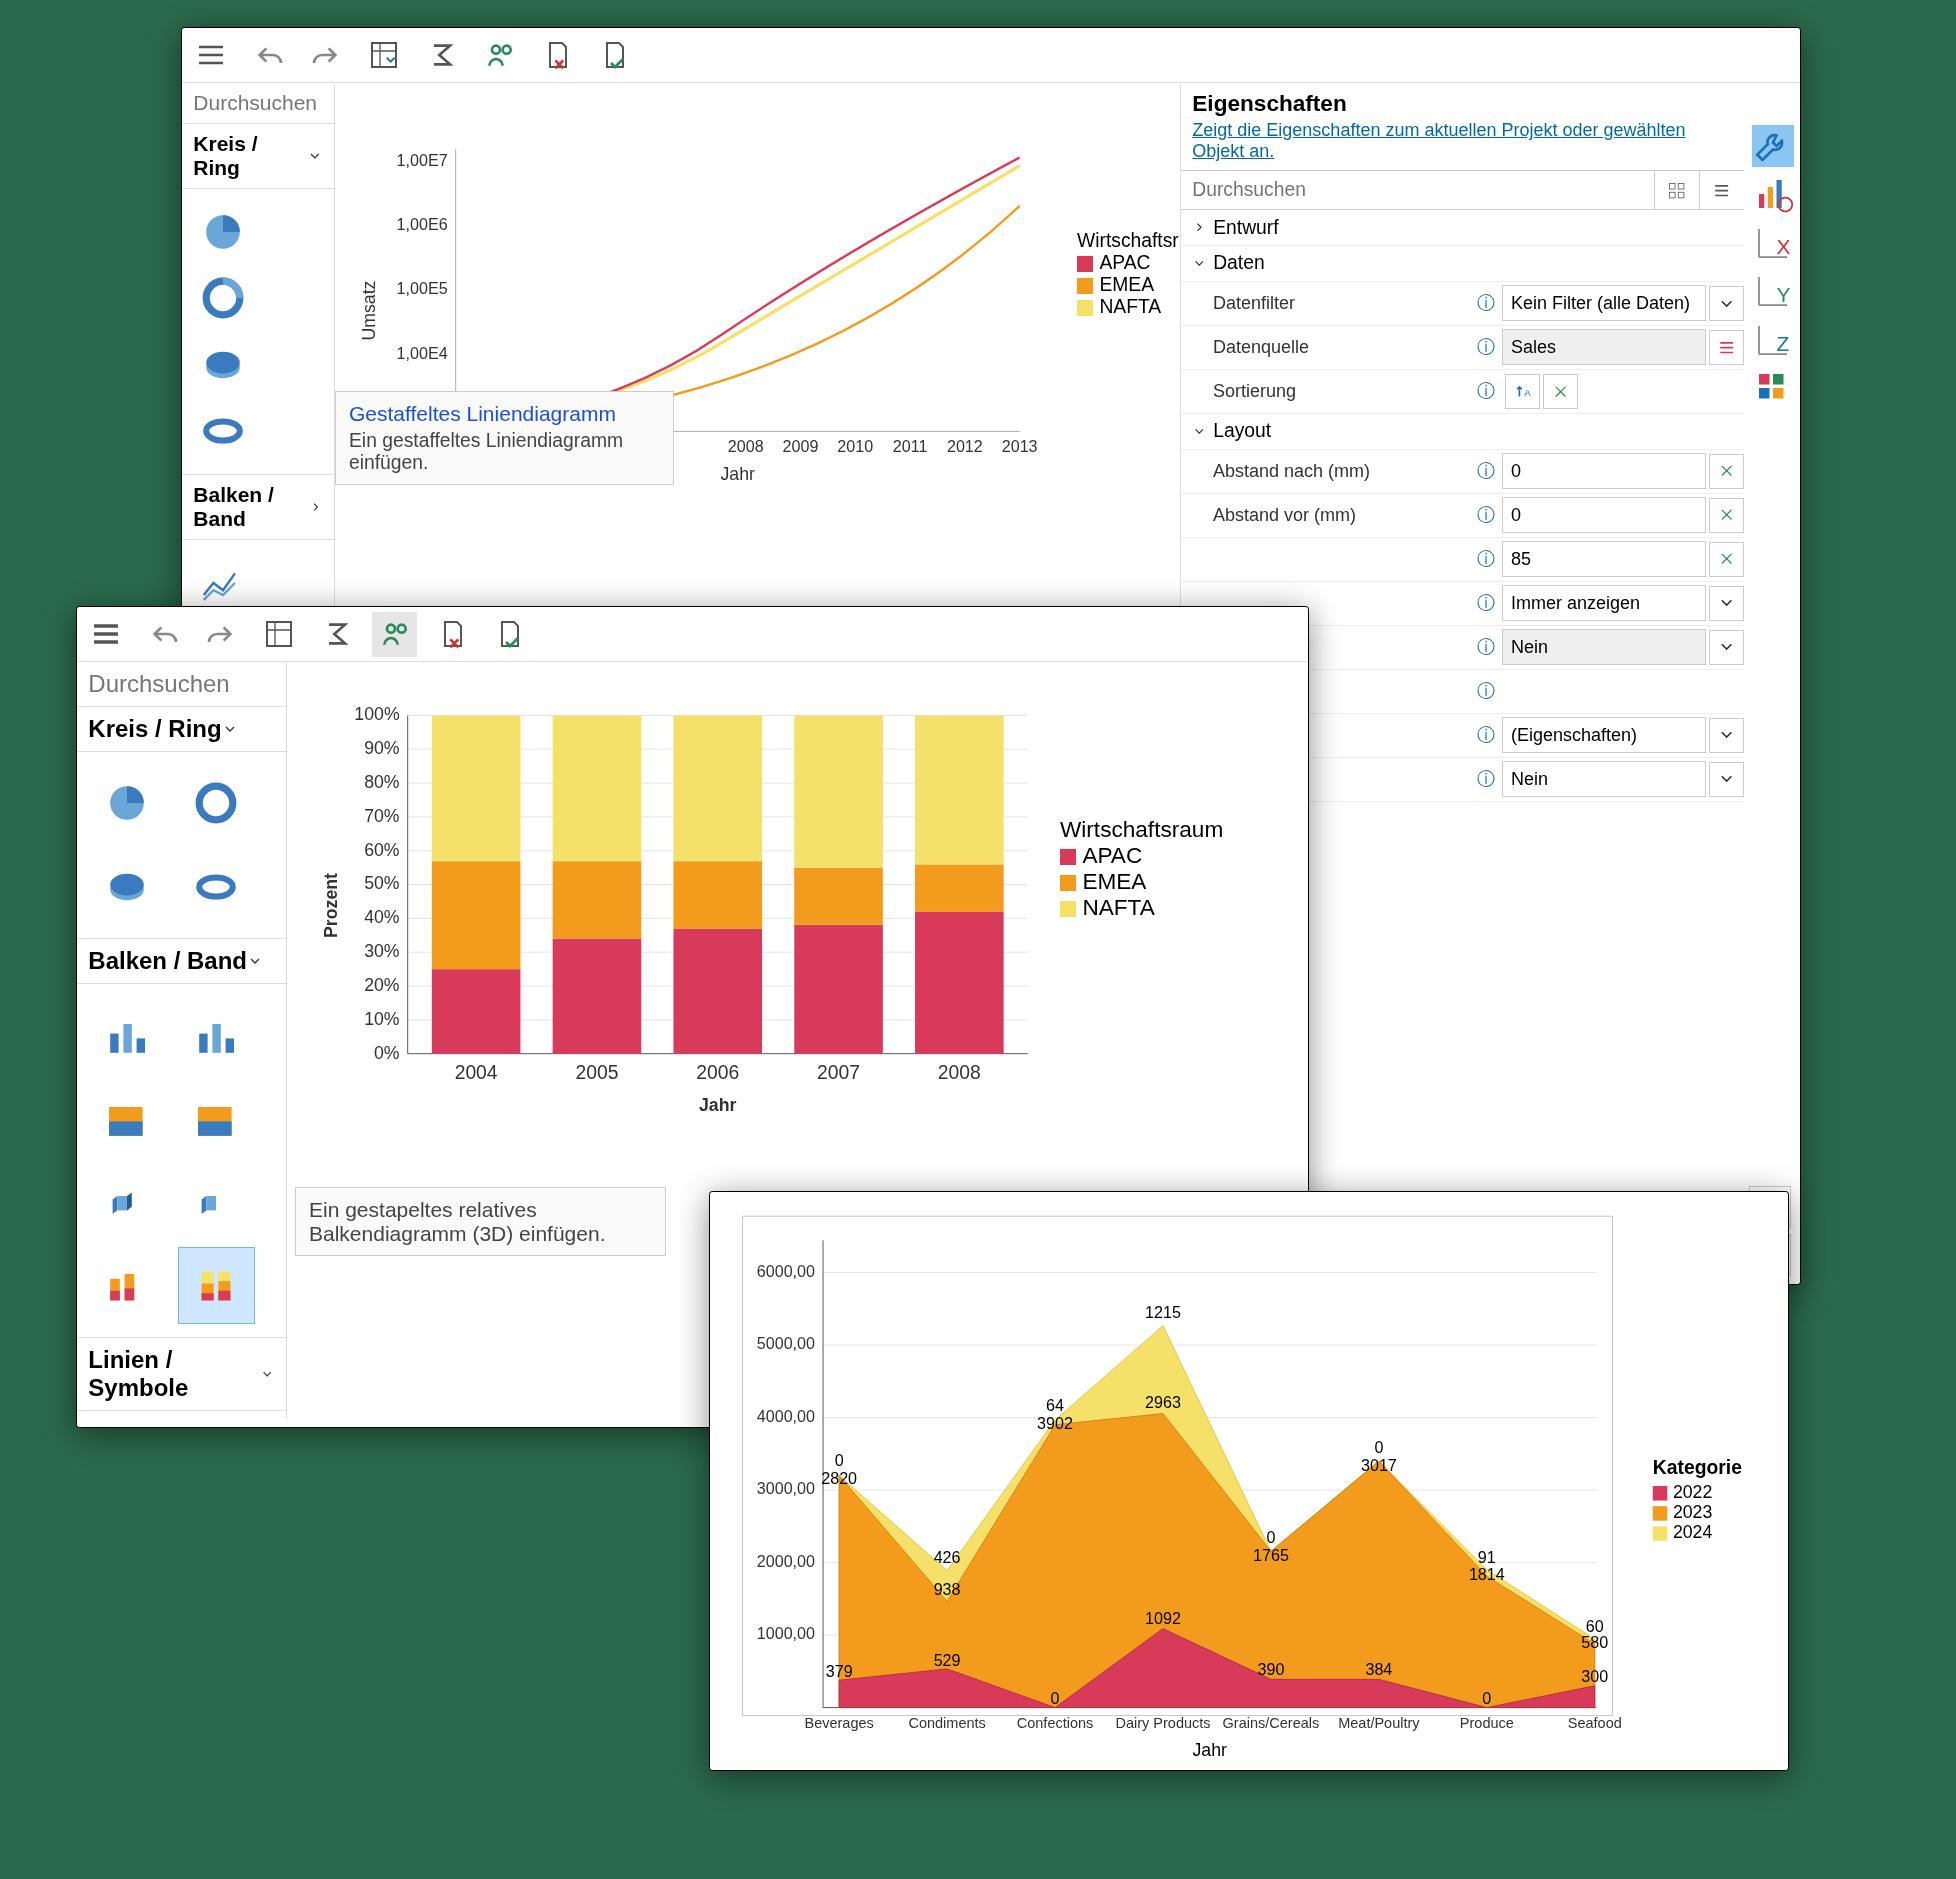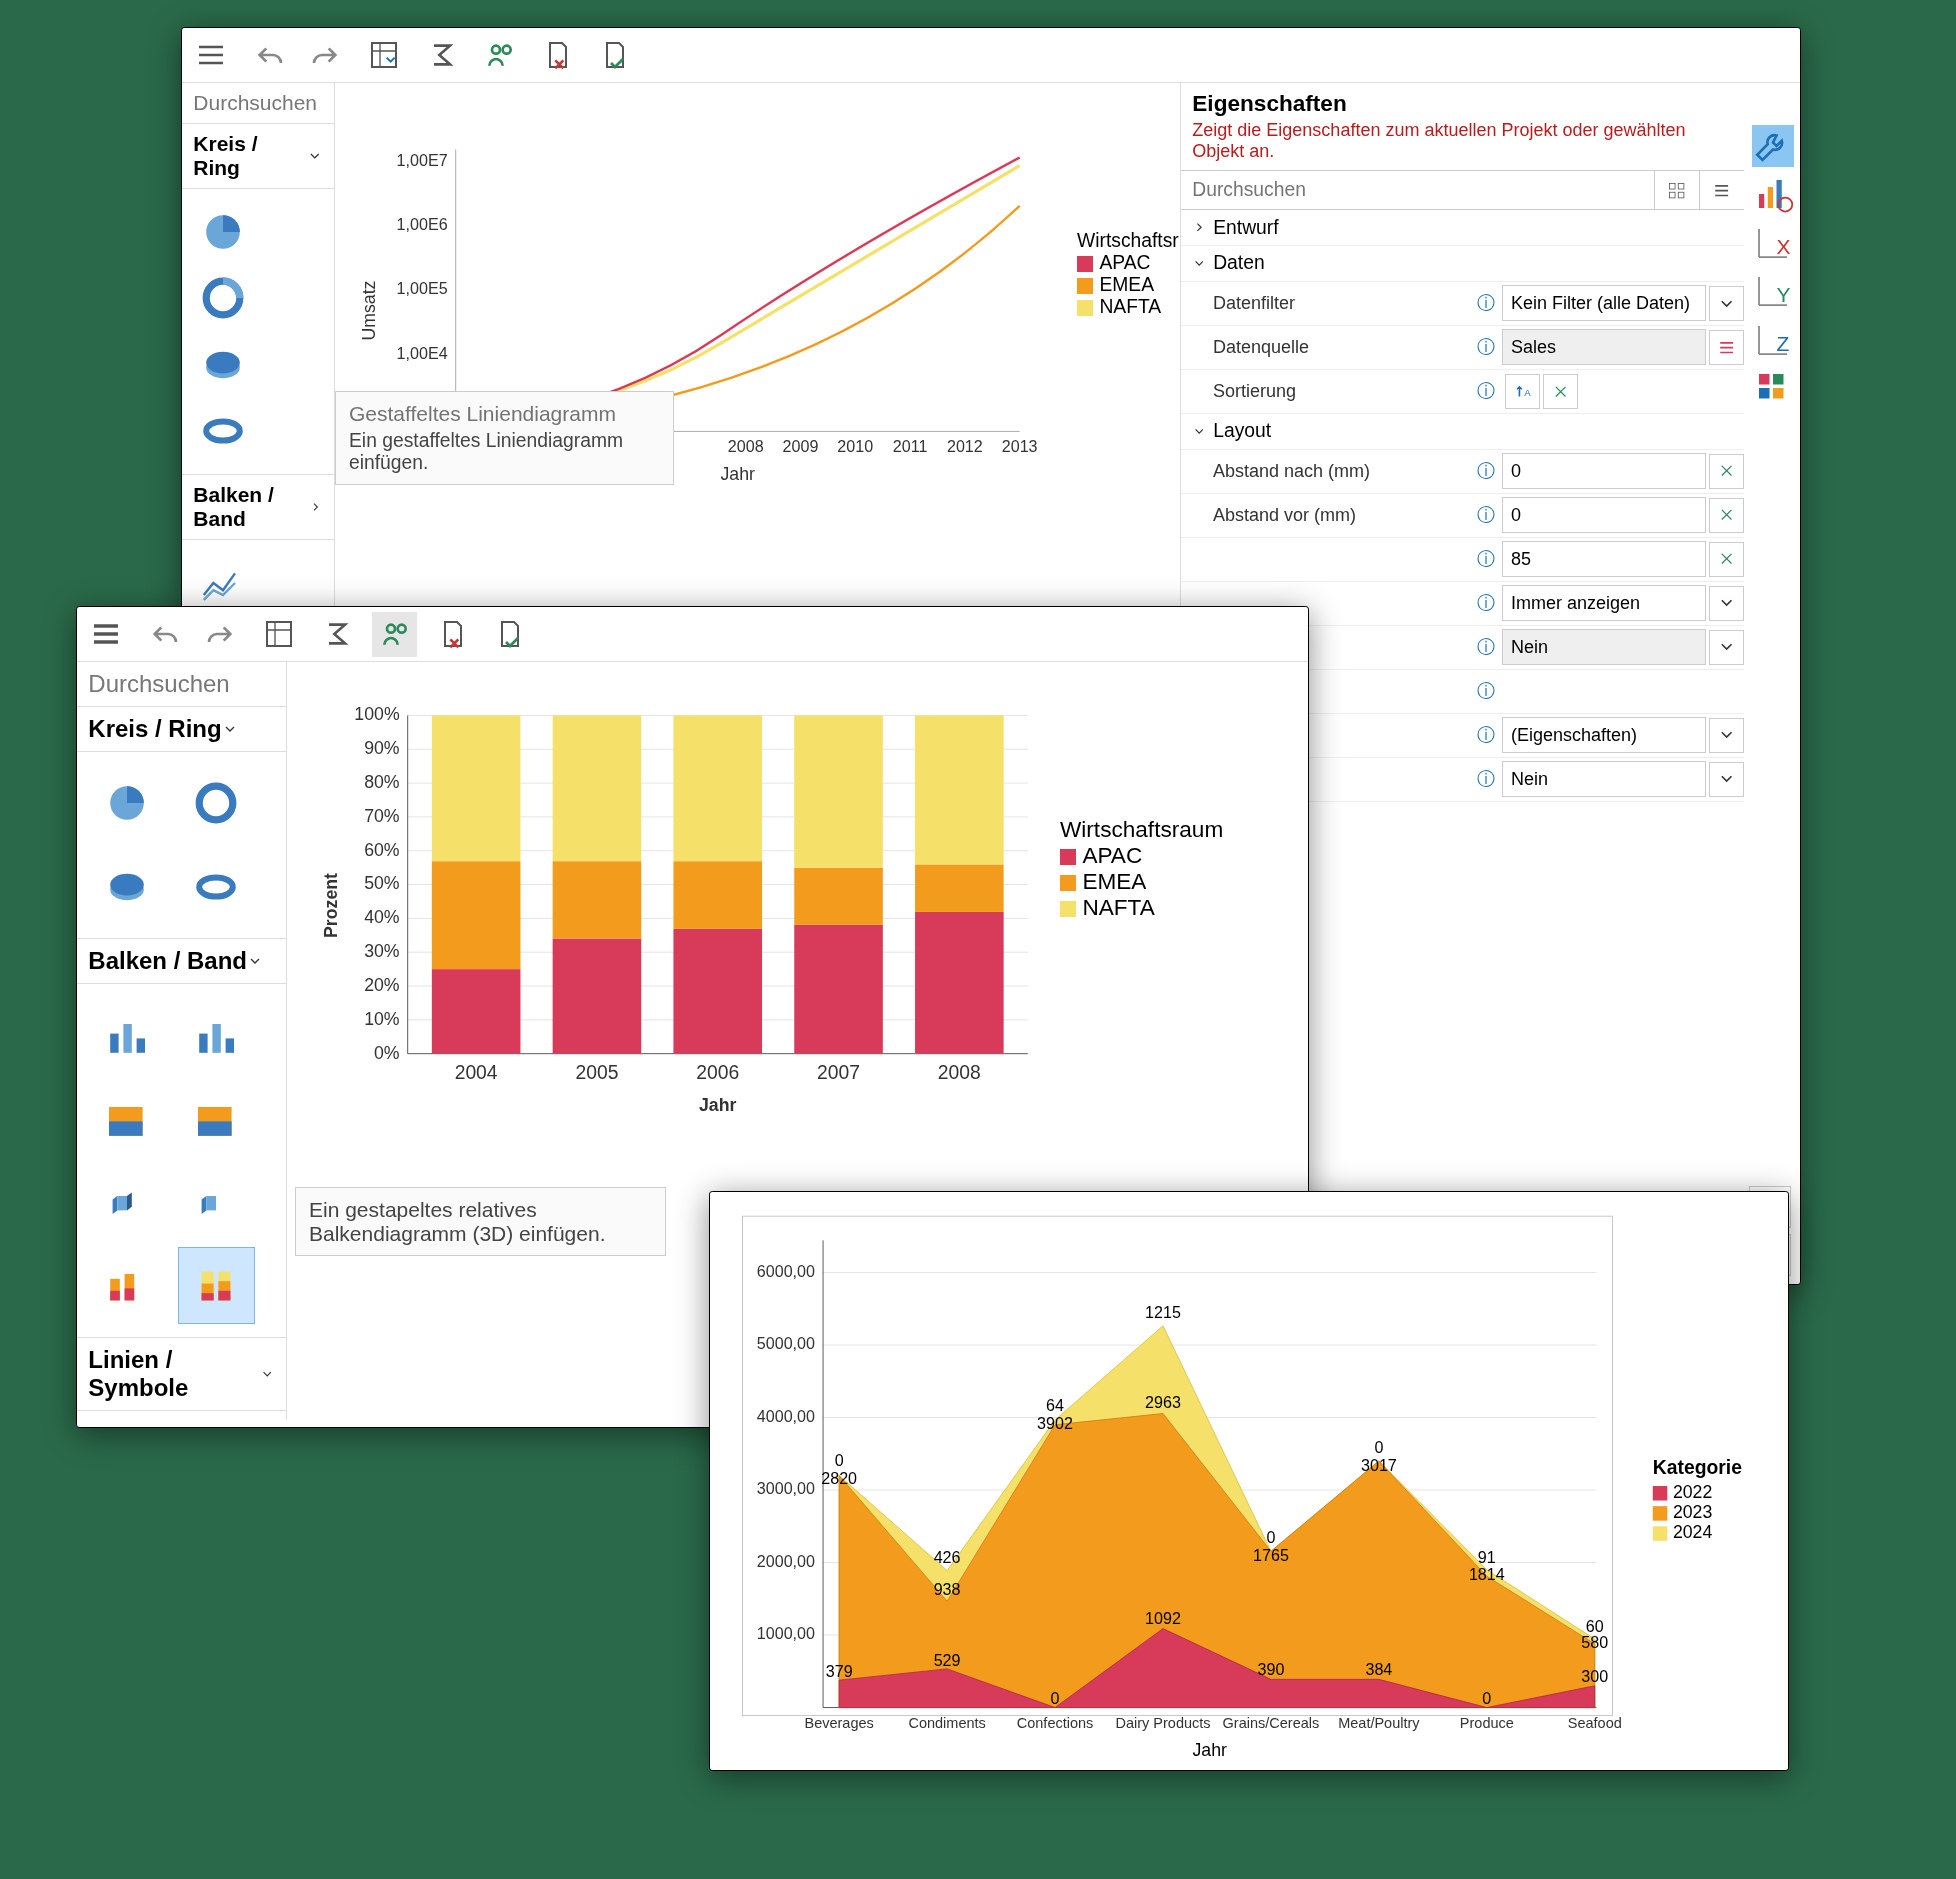--- a/index.html
+++ b/index.html
@@ -20,25 +20,25 @@
              justify-content:flex-start; align-items:center; border-top:0.8px solid #ddd;
              border-bottom:0.8px solid #ddd; cursor:pointer; }
   .cat-body { padding:9.7px 4.8px; display:flex; flex-wrap:wrap; }
   .thumb { width:60px; height:60px; margin:3.2px 6.4px; display:flex; align-items:center;
            justify-content:center; cursor:pointer; }
   .thumb.sel { background:#cfe6ff; border:1.6px solid #7fb4e6; }
   .thumb svg { width:48px; height:48px; }
 
   .tooltip { position:absolute; background:#fafafa; border:0.8px solid #ccc; padding:9.7px 13px;
              font-size:19.3px; color:#444; z-index:5; max-width:339px; }
-  .tooltip .tt-title { font-size:21px; color:#737373; margin-bottom:4.8px; }
+  .tooltip .tt-title { font-size:21px; color:#1d4ed8; margin-bottom:4.8px; }
 
   .prop-hdr { border-bottom:0.8px solid #ccc; padding:8px 11.3px; }
   .prop-hdr .title { font-size:22.6px; font-weight:600; }
-  .prop-hdr .sub   { font-size:18px; color:#b91c1c; margin-top:3.2px; }
+  .prop-hdr .sub   { font-size:18px; color:#0369a1; margin-top:3.2px;text-decoration:underline; }
   .prop-search-row { display:flex; border-bottom:0.8px solid #ccc; }
   .prop-search-row input { flex:1; border:none; padding:8px 11.3px; font-size:19.3px; color:#888; outline:none; }
   .prop-search-row .view-toggle { width:45px; display:flex; align-items:center; justify-content:center;
                                    border-left:0.8px solid #ccc; }
   .group-row { display:flex; align-items:center; font-size:19.3px; padding:6.4px 11.3px;
                border-bottom:0.8px solid #eee; cursor:pointer; }
   .group-row .chev { width:14.5px; margin-right:6.4px; }
   .prop-row { display:flex; align-items:center; font-size:18px; border-bottom:0.8px solid #eee;
               min-height:44px; }
   .prop-row .label { flex:1; padding-left:32px; color:#333; }

